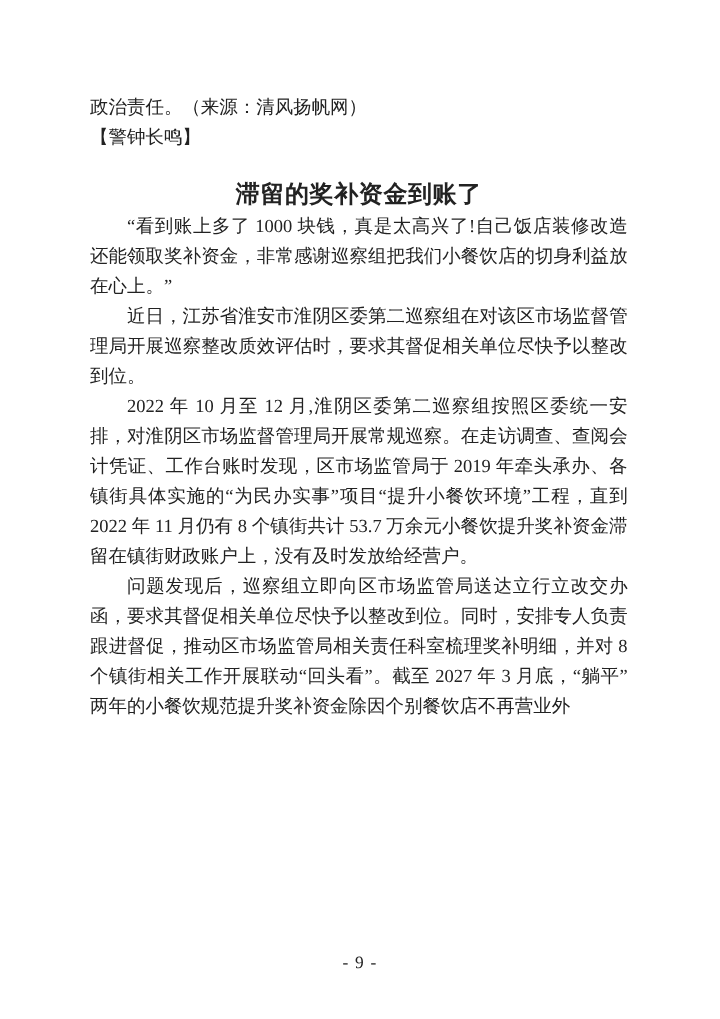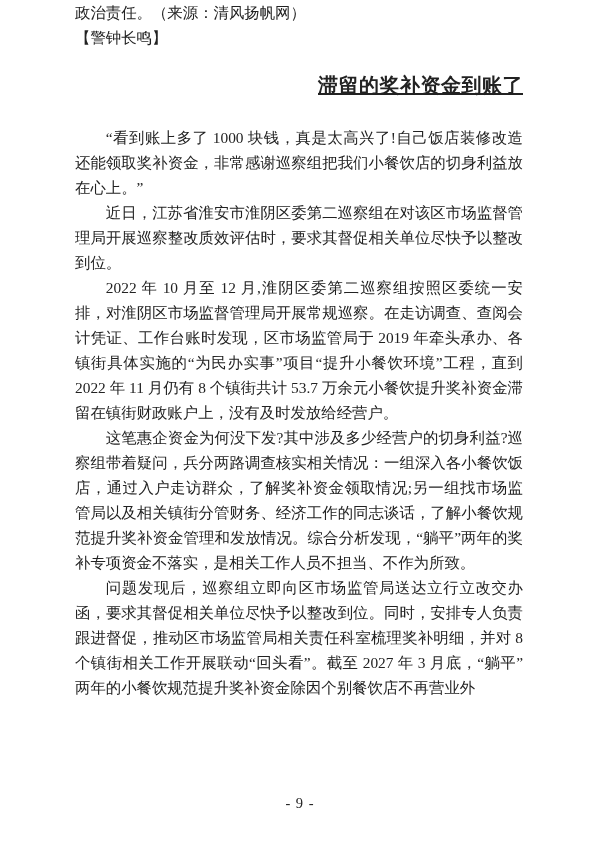--- a/index.html
+++ b/index.html
@@ -14,43 +14,42 @@
     background: #ffffff;
     overflow: hidden;
     font-family: "Liberation Serif", "DejaVu Serif", serif;
     color: #222222;
   }
   .content {
     position: absolute;
     top: 0;
     left: 75px;
     width: 448px;
+    padding-top: 77px;
   }
   .para {
     margin: 0;
     font-size: 15.4px;
     line-height: 25px;
     font-weight: normal;
   }
   .no-indent {
     text-indent: 0;
   }
   .section-label {
   }
   .title {
     margin: 21px 0 0 0;
     font-size: 20px;
     line-height: 28px;
-    text-align: right;
+    text-align: center;
     font-weight: bold;
     letter-spacing: 0.5px;
-    text-decoration: underline;
   }
   .body {
-    margin-top: 26px;
   }
   .body-para {
     text-align: justify;
     text-indent: 2em;
   }
   .footer {
     position: absolute;
     top: 793px;
     left: 0;
     width: 600px;
@@ -65,18 +64,17 @@
 
 <div class="page">
   <div class="content">
     <p class="para no-indent">政治责任。（来源：清风扬帆网）</p>
     <p class="para section-label">【警钟长鸣】</p>
     <h1 class="title">滞留的奖补资金到账了</h1>
     <div class="body">
         <p class="para body-para">“看到账上多了 1000 块钱，真是太高兴了!自己饭店装修改造还能领取奖补资金，非常感谢巡察组把我们小餐饮店的切身利益放在心上。”</p>
         <p class="para body-para">近日，江苏省淮安市淮阴区委第二巡察组在对该区市场监督管理局开展巡察整改质效评估时，要求其督促相关单位尽快予以整改到位。</p>
         <p class="para body-para">2022 年 10 月至 12 月,淮阴区委第二巡察组按照区委统一安排，对淮阴区市场监督管理局开展常规巡察。在走访调查、查阅会计凭证、工作台账时发现，区市场监管局于 2019 年牵头承办、各镇街具体实施的“为民办实事”项目“提升小餐饮环境”工程，直到 2022 年 11 月仍有 8 个镇街共计 53.7 万余元小餐饮提升奖补资金滞留在镇街财政账户上，没有及时发放给经营户。</p>
-        <p class="para body-para">这笔惠企资金为何没下发?其中涉及多少经营户的切身利益?巡察组带着疑问，兵分两路调查核实相关情况：一组深入各小餐饮饭店，通过入户走访群众，了解奖补资金领取情况;另一组找市场监管局以及相关镇街分管财务、经济工作的同志谈话，了解小餐饮规范提升奖补资金管理和发放情况。综合分析发现，“躺平”两年的奖补专项资金不落实，是相关工作人员不担当、不作为所致。</p>
         <p class="para body-para">问题发现后，巡察组立即向区市场监管局送达立行立改交办函，要求其督促相关单位尽快予以整改到位。同时，安排专人负责跟进督促，推动区市场监管局相关责任科室梳理奖补明细，并对 8 个镇街相关工作开展联动“回头看”。截至 2027 年 3 月底，“躺平”两年的小餐饮规范提升奖补资金除因个别餐饮店不再营业外</p>
       </div>
   </div>
   <div class="footer">- 9 -</div>
 </div>
 
 </body></html>

